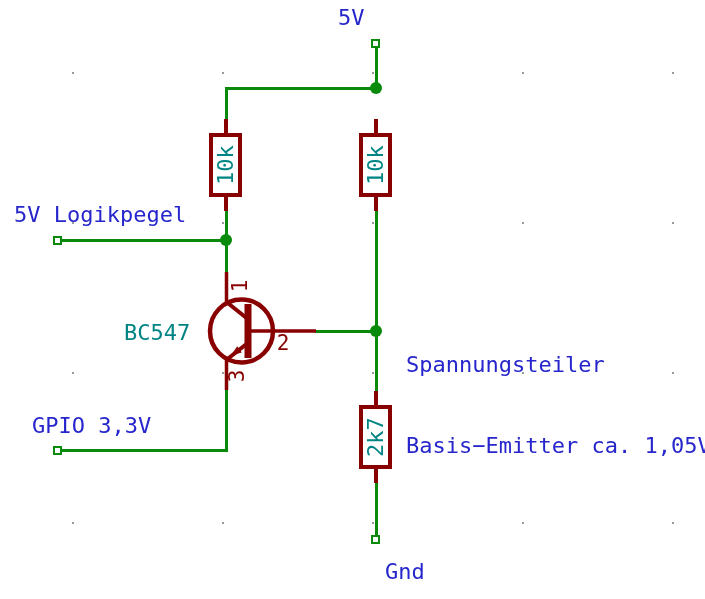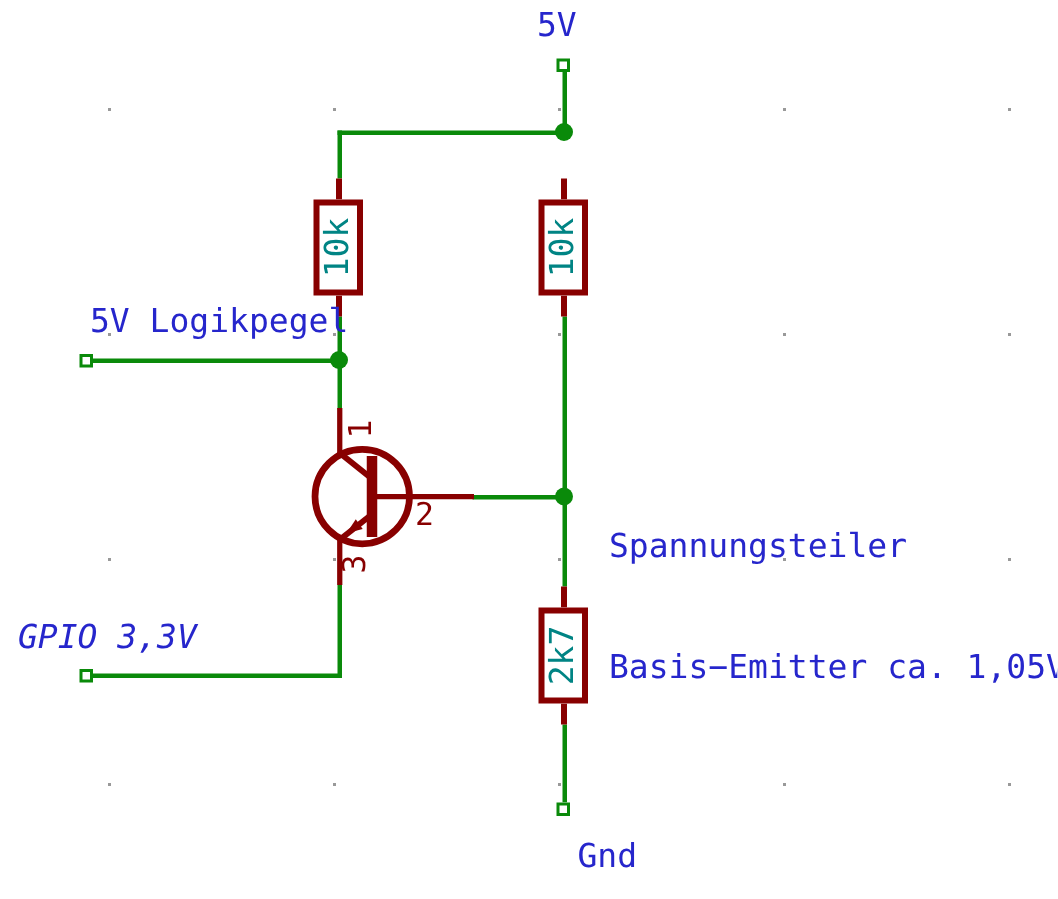--- a/index.html
+++ b/index.html
@@ -105,24 +105,25 @@
     <circle cx="241.5" cy="331" r="31.5" fill="none" stroke="#880000" stroke-width="4.5"></circle>
     <rect x="244.5" y="304" width="7" height="54" fill="#880000"></rect>
     <line x1="226.5" y1="302" x2="246.5" y2="318" stroke="#880000" stroke-width="4"></line>
     <line x1="246.5" y1="344" x2="227.5" y2="359" stroke="#880000" stroke-width="4"></line>
     <polygon points="231,355.5 241.8,352.6 237.2,346.2" fill="#880000"></polygon>
     <text x="247" y="286" transform="rotate(-90 247 286)" text-anchor="middle" font-size="21" fill="#880000">1</text>
     <text x="283" y="350" text-anchor="middle" font-size="21" fill="#880000">2</text>
     <text x="243.5" y="376" transform="rotate(-90 243.5 376)" text-anchor="middle" font-size="21" fill="#880000">3</text>
   </svg>
 
-  <div class="lbl" style="left:358px;top:5px;">5V</div>
-  <div class="lbl" style="left:14px;top:202px;margin-left:46px;">5V Logikpegel</div>
-  <div class="lbl" style="left:12px;top:413px;font-style:italic;">GPIO 3,3V</div>
+  <div class="lbl" style="left:338px;top:5px;">5V</div>
+  <div class="lbl" style="left:14px;top:202px;">5V Logikpegel</div>
+  <div class="lbl" style="left:32px;top:413px;">GPIO 3,3V</div>
   <div class="lbl" style="left:361px;top:559px;margin-left:24px;">Gnd</div>
 
+  <div class="value-lbl" style="left:124px;top:320px;">BC547</div>
 
   <div class="note" style="left:406px;top:297px;">
     <div>Spannungsteiler</div>
     <div>Basis−Emitter ca. 1,05V</div>
   </div>
 
 </div>
 
 </body></html>

